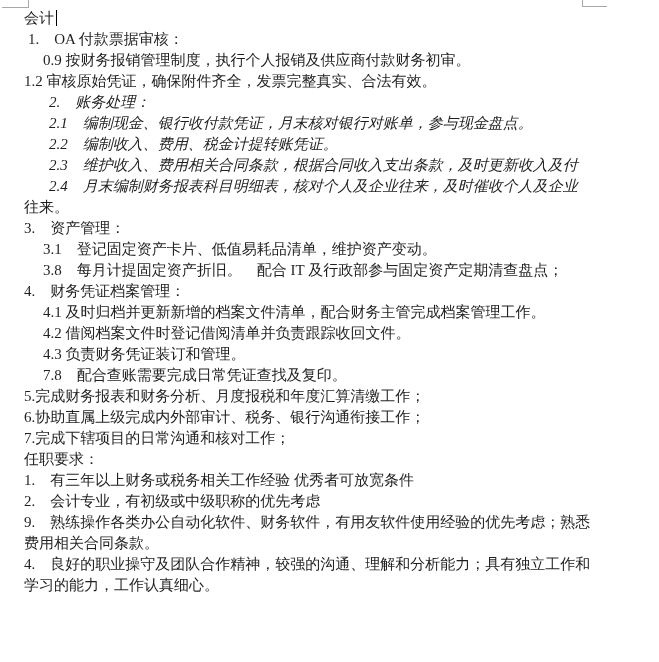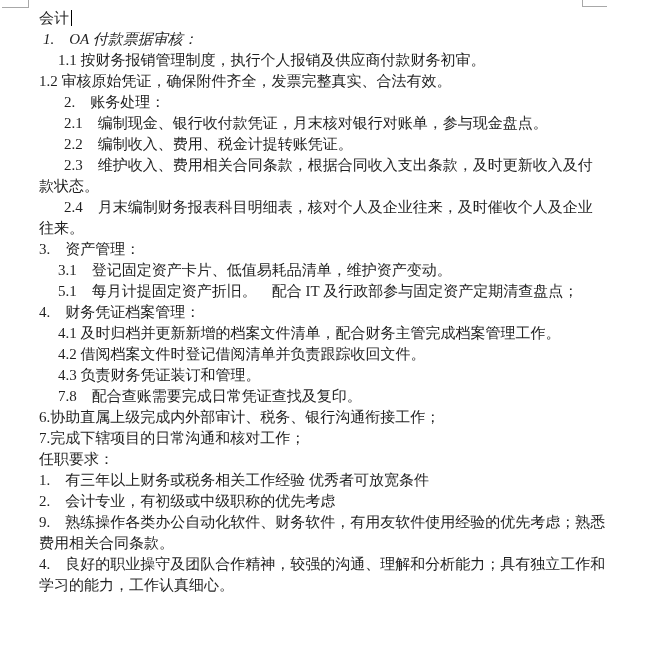--- a/index.html
+++ b/index.html
@@ -8,62 +8,62 @@
     width:659px; height:662px; background:var(--page-bg); overflow:hidden;
     font-family:"Liberation Serif","DejaVu Serif",serif;
   }
   .page { position:relative; width:659px; height:662px; background:var(--page-bg); }
   .crop { position:absolute; background:var(--crop-color); }
   .crop.tl-h { left:2px;  top:7px; width:26px; height:1px; }
   .crop.tl-v { left:28px; top:0;   width:1px;  height:8px; }
   .crop.tr-v { left:582px; top:0;  width:1px;  height:7px; }
   .crop.tr-h { left:582px; top:6px; width:25px; height:1px; }
   .text-area {
-    position:absolute; left:39px; top:8px; width:600px;
+    position:absolute; left:24px; top:8px; width:600px;
     font-size:15px; line-height:21px; color:var(--text-color);
   }
   .line { white-space:pre; height:21px; overflow:visible; }
-  .ind-a { padding-left:4px;font-style:italic; }
+  .ind-a { padding-left:4px; }
   .ind-b { padding-left:19px; }
-  .ind-c { padding-left:25px; }
+  .ind-c { padding-left:25px;font-style:italic; }
   .caret {
     display:inline-block; width:1px; height:16px; background:#000;
     vertical-align:-3px; margin-left:2px;
   }
 </style>
 </head>
 <body>
 
 <div class="page">
 
   <div class="crop tl-h"></div>
   <div class="crop tl-v"></div>
   <div class="crop tr-v"></div>
   <div class="crop tr-h"></div>
 
   <div class="text-area">
     <div class="line"><span>会计</span><span class="caret"></span></div>
     <div class="line ind-a">1.　OA 付款票据审核：</div>
-    <div class="line ind-b">1.1 按财务报销管理制度，执行个人报销及供应商付款财务初审。</div>
+    <div class="line ind-b">0.9 按财务报销管理制度，执行个人报销及供应商付款财务初审。</div>
     <div class="line">1.2 审核原始凭证，确保附件齐全，发票完整真实、合法有效。</div>
     <div class="line ind-c">2.　账务处理：</div>
     <div class="line ind-c">2.1　编制现金、银行收付款凭证，月末核对银行对账单，参与现金盘点。</div>
     <div class="line ind-c">2.2　编制收入、费用、税金计提转账凭证。</div>
     <div class="line ind-c">2.3　维护收入、费用相关合同条款，根据合同收入支出条款，及时更新收入及付</div>
-    <div class="line">款状态。</div>
     <div class="line ind-c">2.4　月末编制财务报表科目明细表，核对个人及企业往来，及时催收个人及企业</div>
     <div class="line">往来。</div>
     <div class="line">3.　资产管理：</div>
     <div class="line ind-b">3.1　登记固定资产卡片、低值易耗品清单，维护资产变动。</div>
-    <div class="line ind-b">5.1　每月计提固定资产折旧。　配合 IT 及行政部参与固定资产定期清查盘点；</div>
+    <div class="line ind-b">3.8　每月计提固定资产折旧。　配合 IT 及行政部参与固定资产定期清查盘点；</div>
     <div class="line">4.　财务凭证档案管理：</div>
     <div class="line ind-b">4.1 及时归档并更新新增的档案文件清单，配合财务主管完成档案管理工作。</div>
     <div class="line ind-b">4.2 借阅档案文件时登记借阅清单并负责跟踪收回文件。</div>
     <div class="line ind-b">4.3 负责财务凭证装订和管理。</div>
     <div class="line ind-b">7.8　配合查账需要完成日常凭证查找及复印。</div>
+    <div class="line">5.完成财务报表和财务分析、月度报税和年度汇算清缴工作；</div>
     <div class="line">6.协助直属上级完成内外部审计、税务、银行沟通衔接工作；</div>
     <div class="line">7.完成下辖项目的日常沟通和核对工作；</div>
     <div class="line">任职要求：</div>
     <div class="line">1.　有三年以上财务或税务相关工作经验 优秀者可放宽条件</div>
     <div class="line">2.　会计专业，有初级或中级职称的优先考虑</div>
     <div class="line">9.　熟练操作各类办公自动化软件、财务软件，有用友软件使用经验的优先考虑；熟悉</div>
     <div class="line">费用相关合同条款。</div>
     <div class="line">4.　良好的职业操守及团队合作精神，较强的沟通、理解和分析能力；具有独立工作和</div>
     <div class="line">学习的能力，工作认真细心。</div>
   </div>

